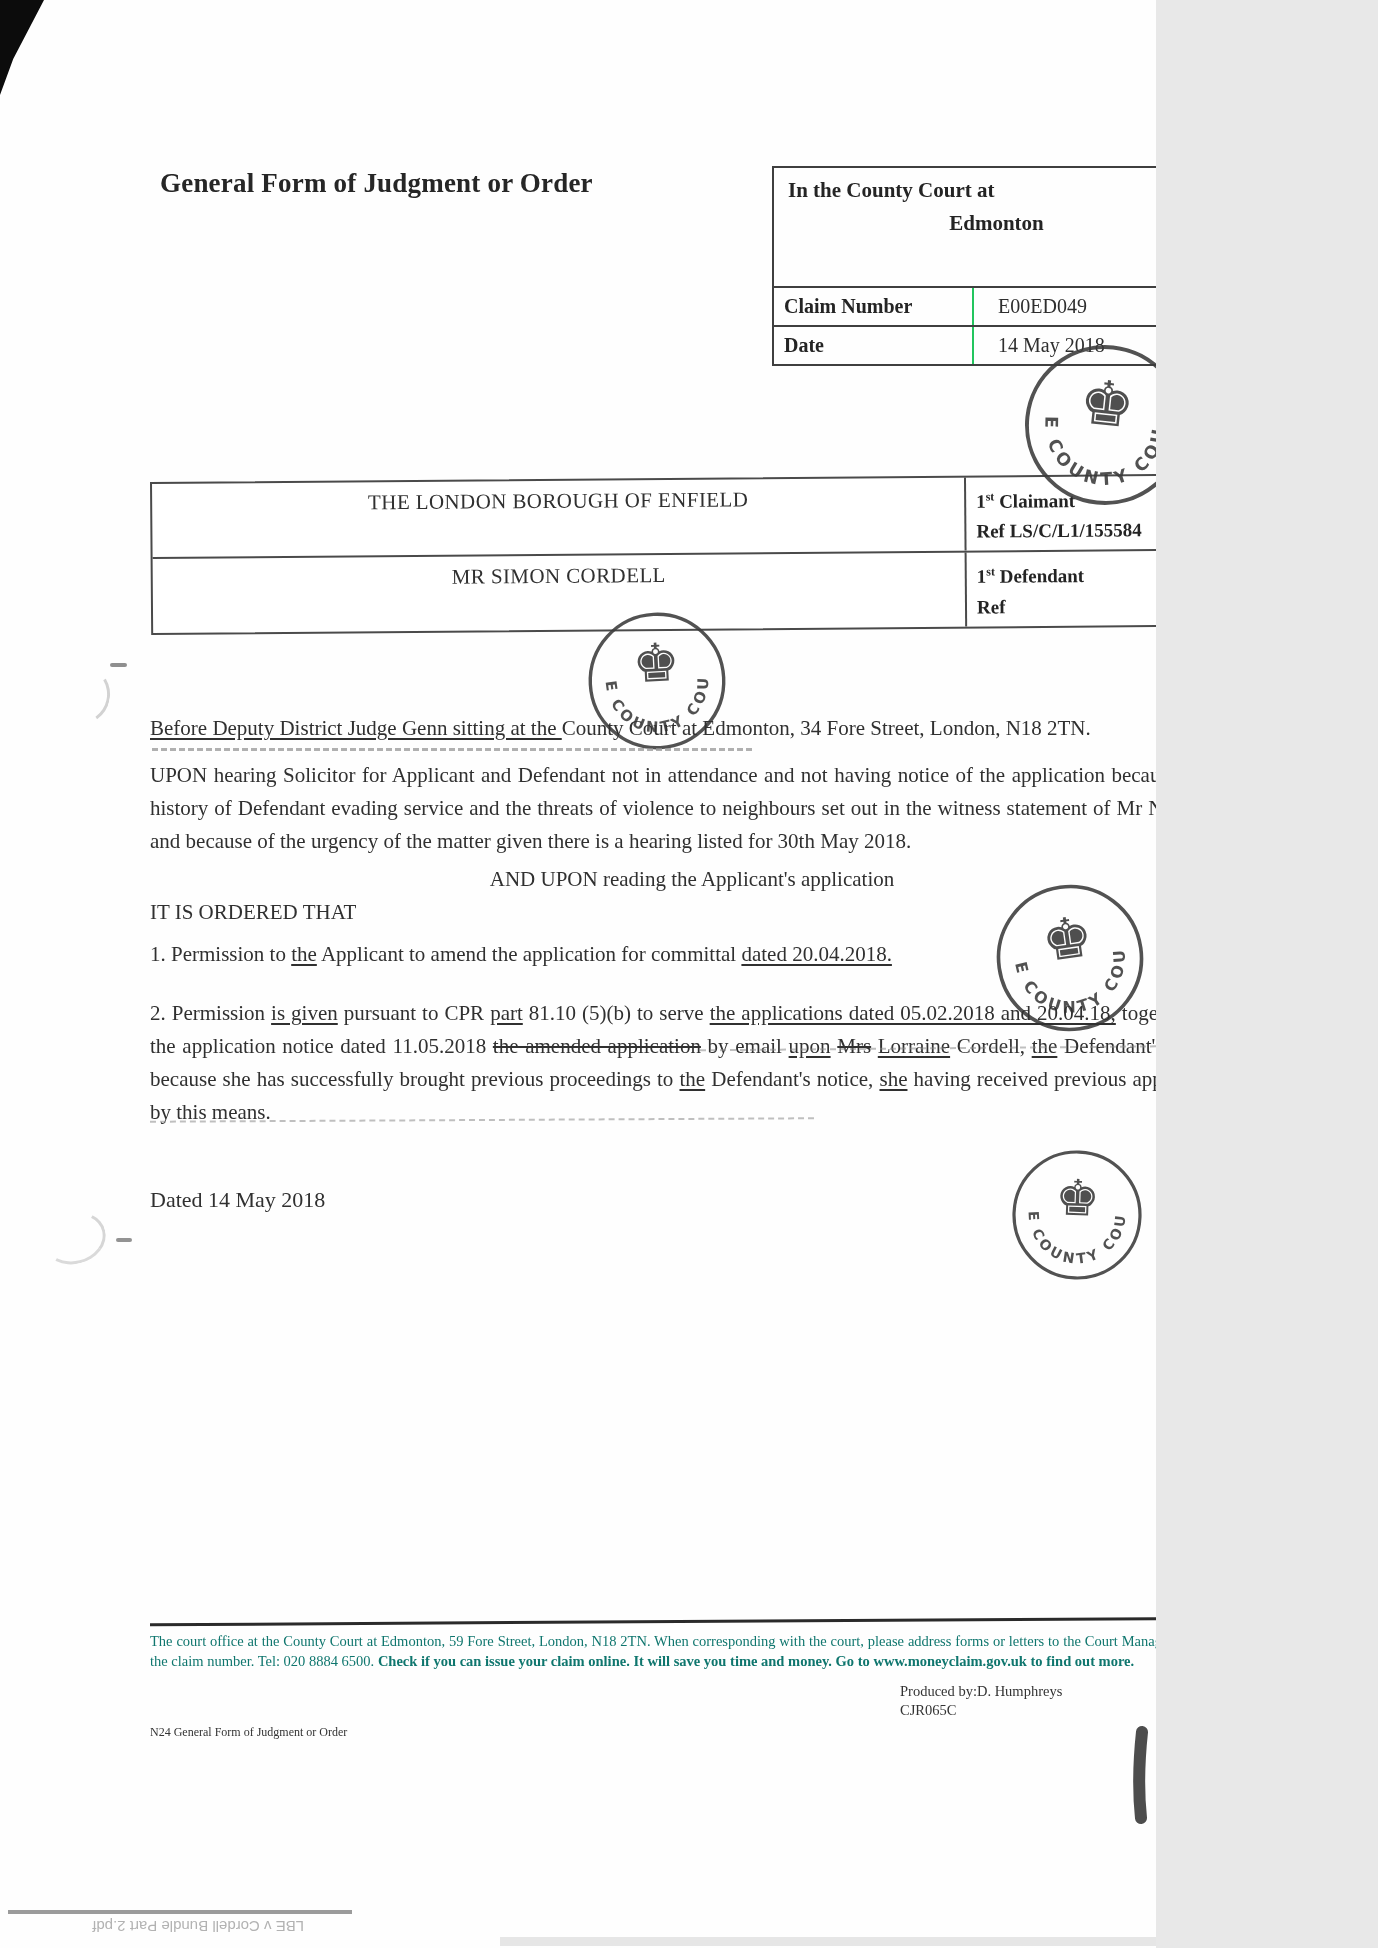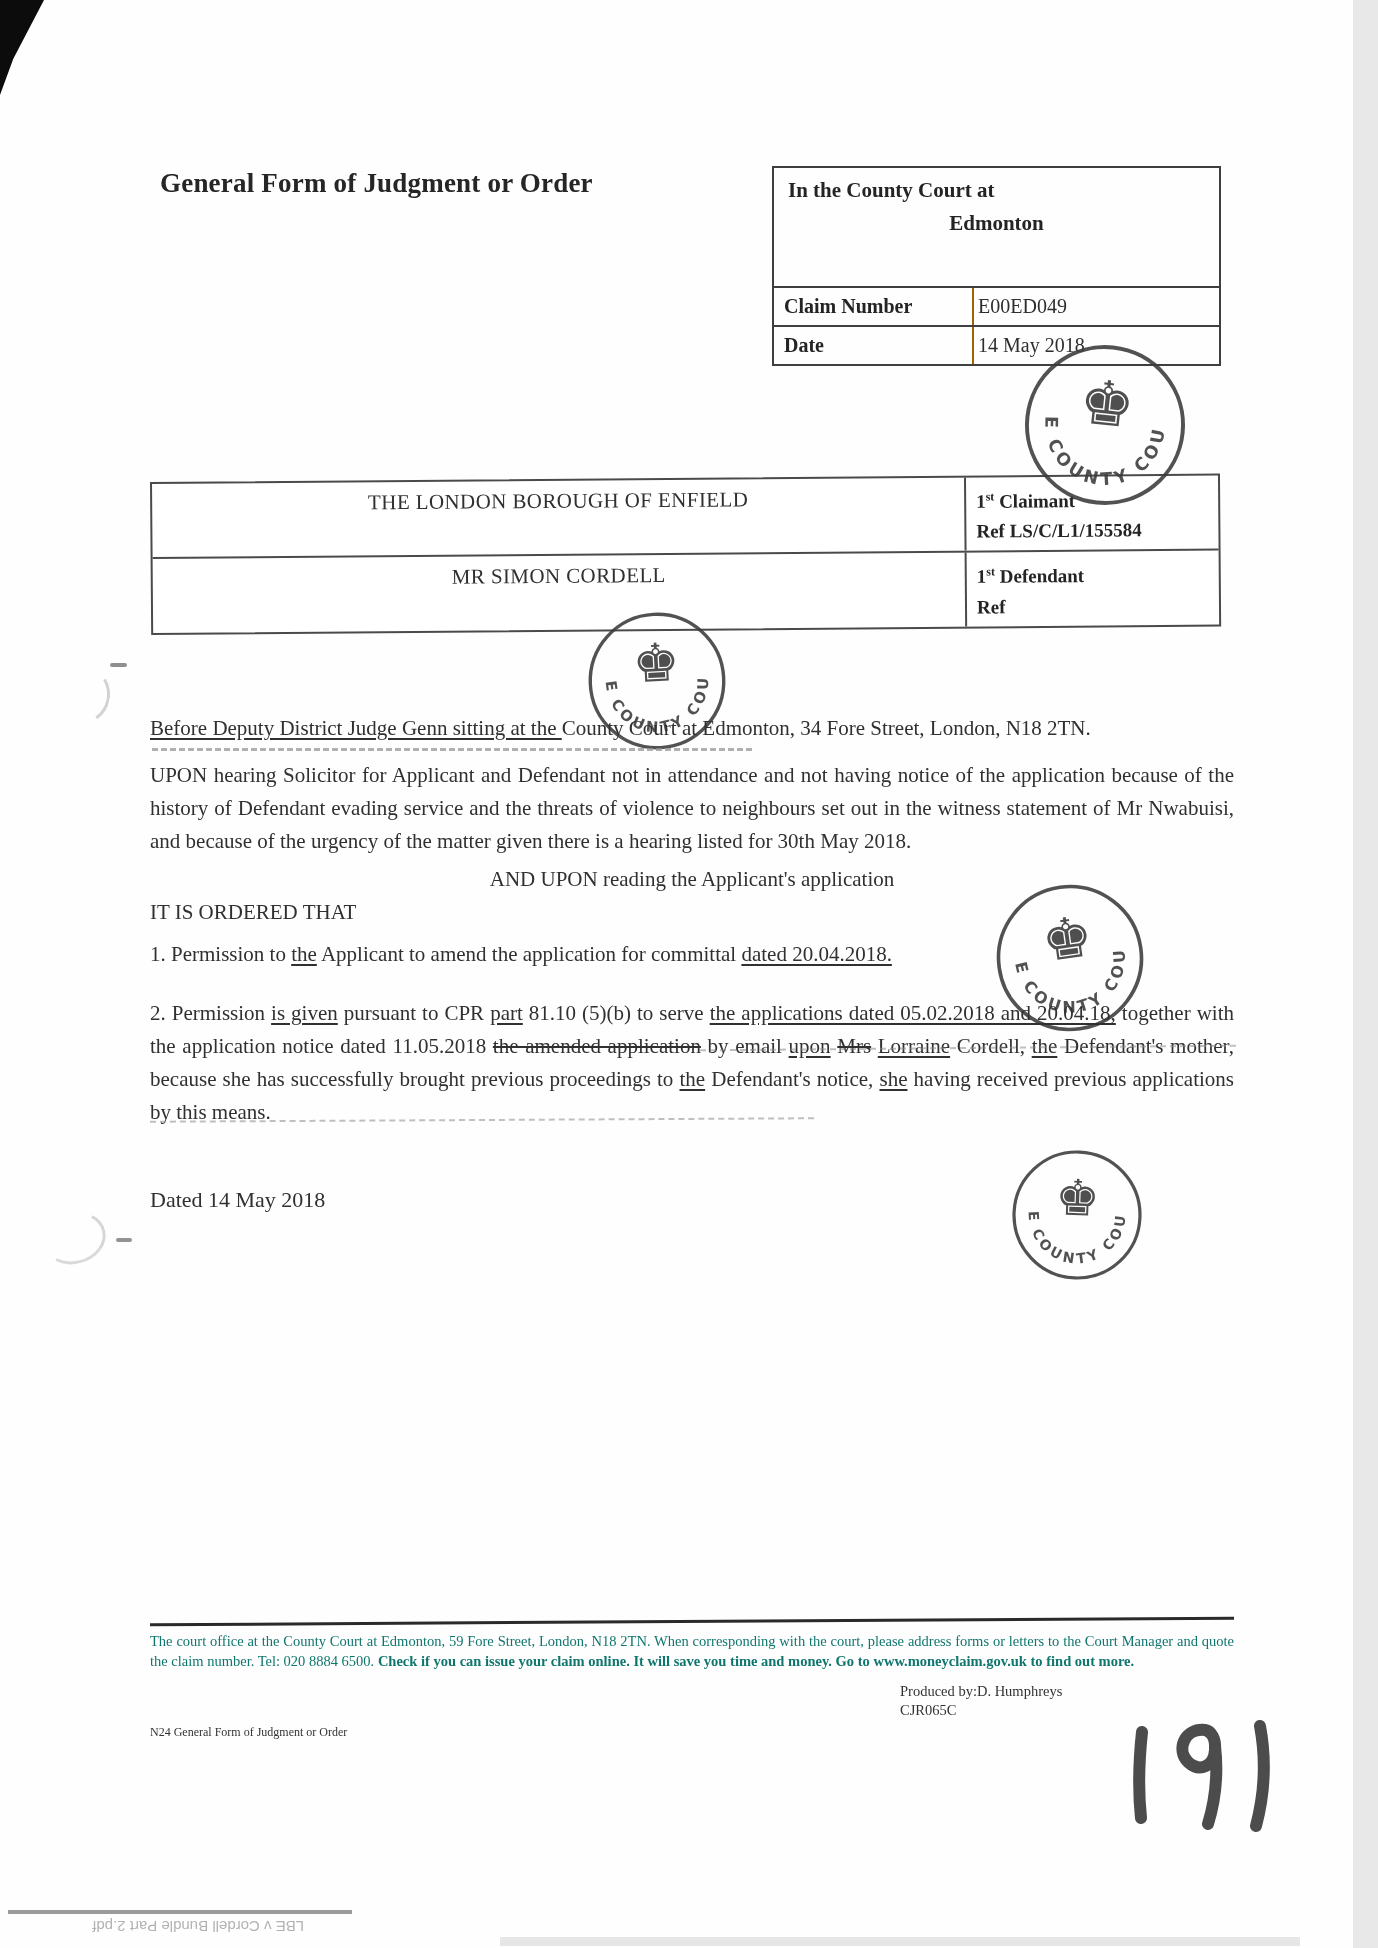--- a/index.html
+++ b/index.html
@@ -1,34 +1,34 @@
 <!DOCTYPE html>
 <html><head>
 <meta charset="utf-8">
 <style>
   html,body{margin:0;padding:0;background:#e8e8e8;}
-  #page{position:relative;width:1353px;height:1948px;background:#fefefe;overflow:hidden;
+  #page{position:relative;width:1156px;height:1948px;background:#fefefe;overflow:hidden;
         font-family:"Liberation Serif", serif;color:#2e2e2e;text-decoration:underline;}
   
   .abs{position:absolute;}
   .bold{font-weight:bold;}
   .seg-u{text-decoration:underline;text-decoration-thickness:2px;text-underline-offset:3px;}
   .seg-s{text-decoration:line-through;text-decoration-thickness:2px;}
   
   #corner-mark{left:0;top:0;width:44px;height:95px;background:#0c0c0c;
                clip-path:polygon(0 0,100% 0,30% 62%,0 100%);}
   
   #doc-title{left:160px;top:168px;font-size:27px;font-weight:bold;letter-spacing:.2px;color:#262626;}
   
   #court-box{left:772px;top:166px;width:445px;border:2px solid #3f3f3f;background:transparent;}
   #court-box .hdr{height:108px;padding:10px 14px 0 14px;font-size:21px;font-weight:bold;color:#242424;}
   #court-box .hdr .court-name{text-align:center;margin-top:8px;}
   #court-box .row{display:flex;border-top:2px solid #3f3f3f;}
-  #court-box .cell-label{width:178px;border-right:2px solid #a16207;padding:7px 10px;font-size:20px;font-weight:bold;color:#242424;}
-  #court-box .cell-value{flex:1;padding:7px 4px;font-size:20px;color:#2e2e2e;}
+  #court-box .cell-label{width:178px;border-right:2px solid #22c55e;padding:7px 10px;font-size:20px;font-weight:bold;color:#242424;}
+  #court-box .cell-value{flex:1;padding:7px 24px;font-size:20px;color:#2e2e2e;}
   
   #parties-table{left:150px;top:482px;width:1066px;border:2px solid #4a4a4a;transform:rotate(-0.45deg);
                  transform-origin:left top;background:rgba(255,255,255,.6);}
   #parties-table .prow{display:flex;min-height:68px;}
   #parties-table .prow + .prow{border-top:2px solid #4a4a4a;}
   #parties-table .pname{width:812px;display:flex;align-items:flex-start;justify-content:center;
                         padding-top:8px;font-size:21px;letter-spacing:.4px;color:#303030;}
   #parties-table .prole{flex:1;border-left:2px solid #4a4a4a;padding:4px 10px;font-size:19px;font-weight:bold;color:#242424;line-height:30px;}
   #parties-table sup{font-size:12px;}
   

